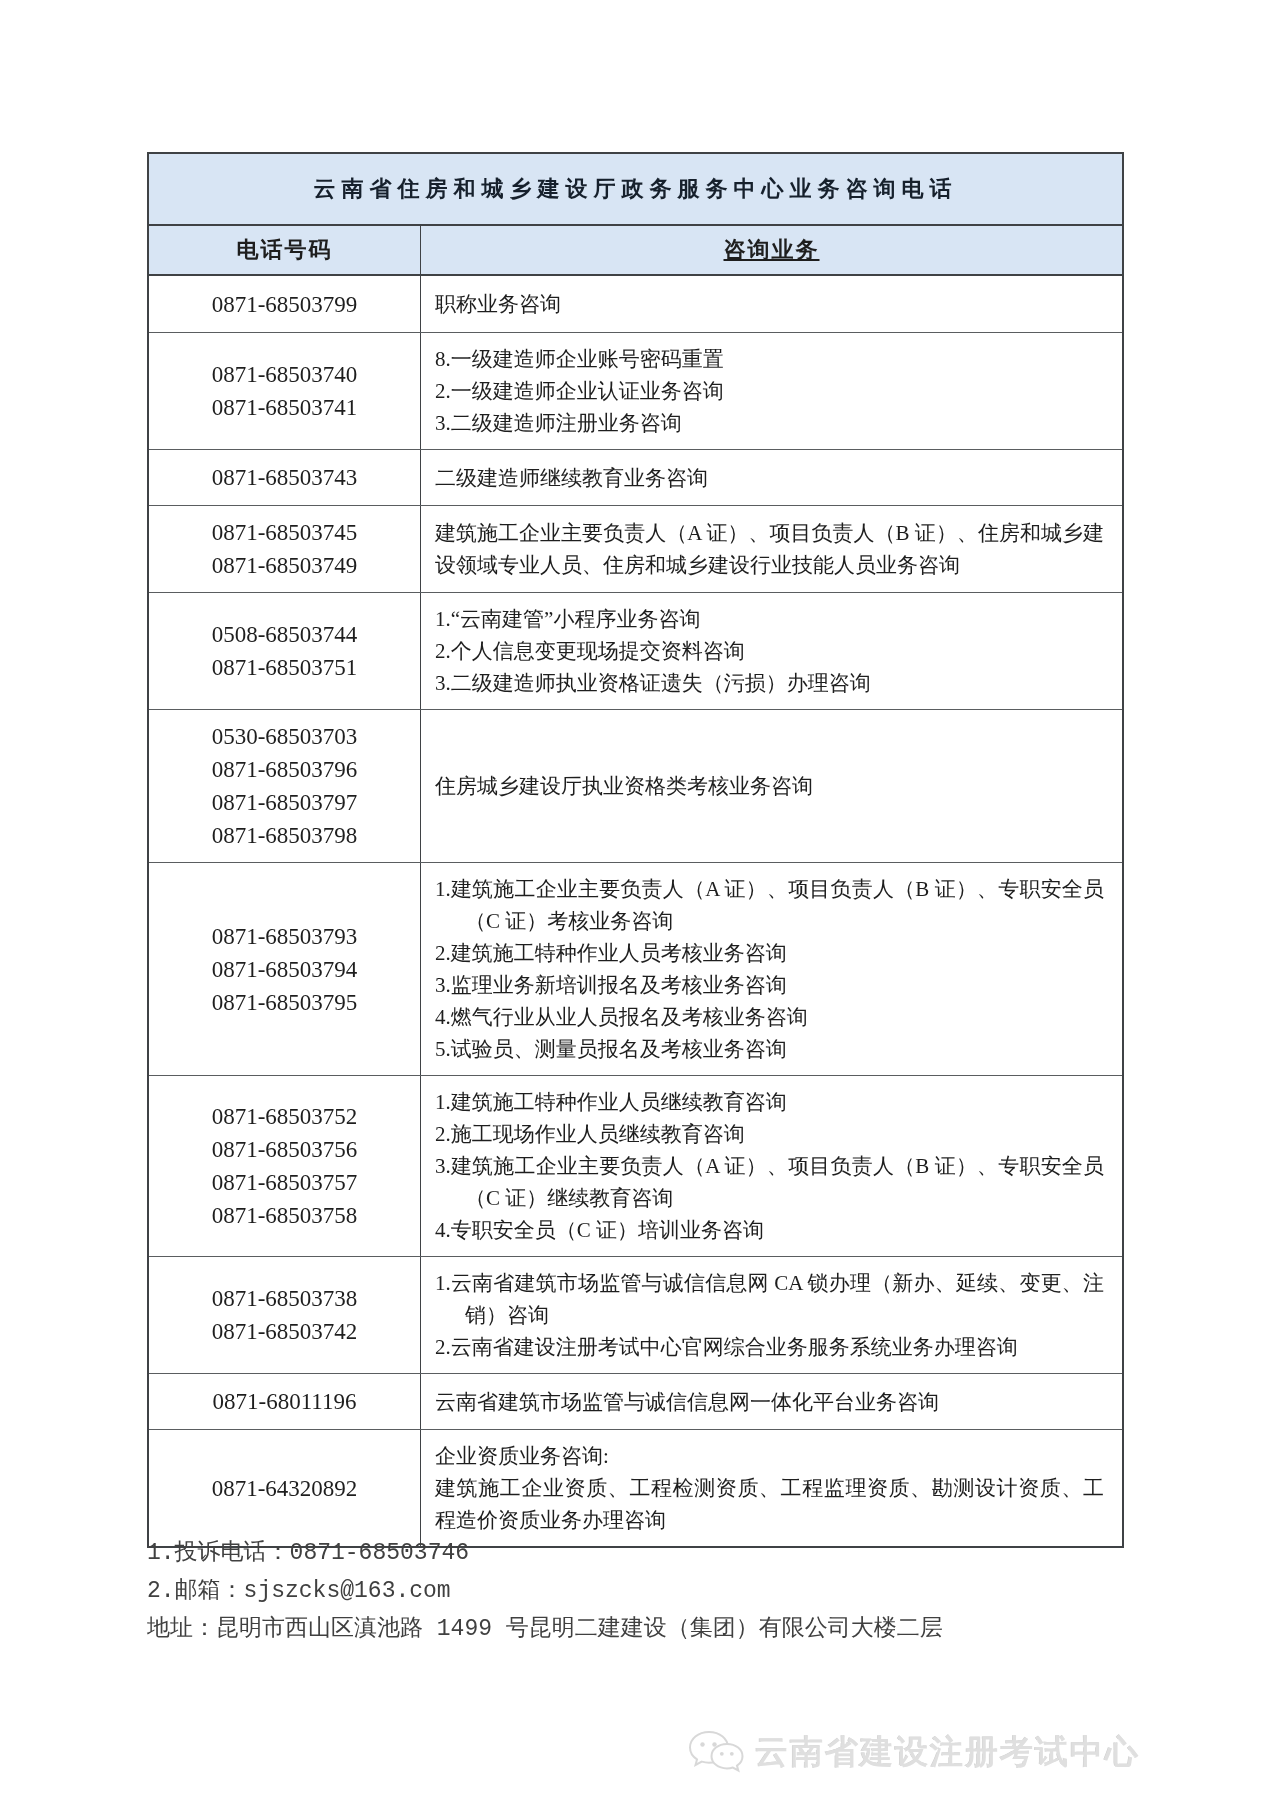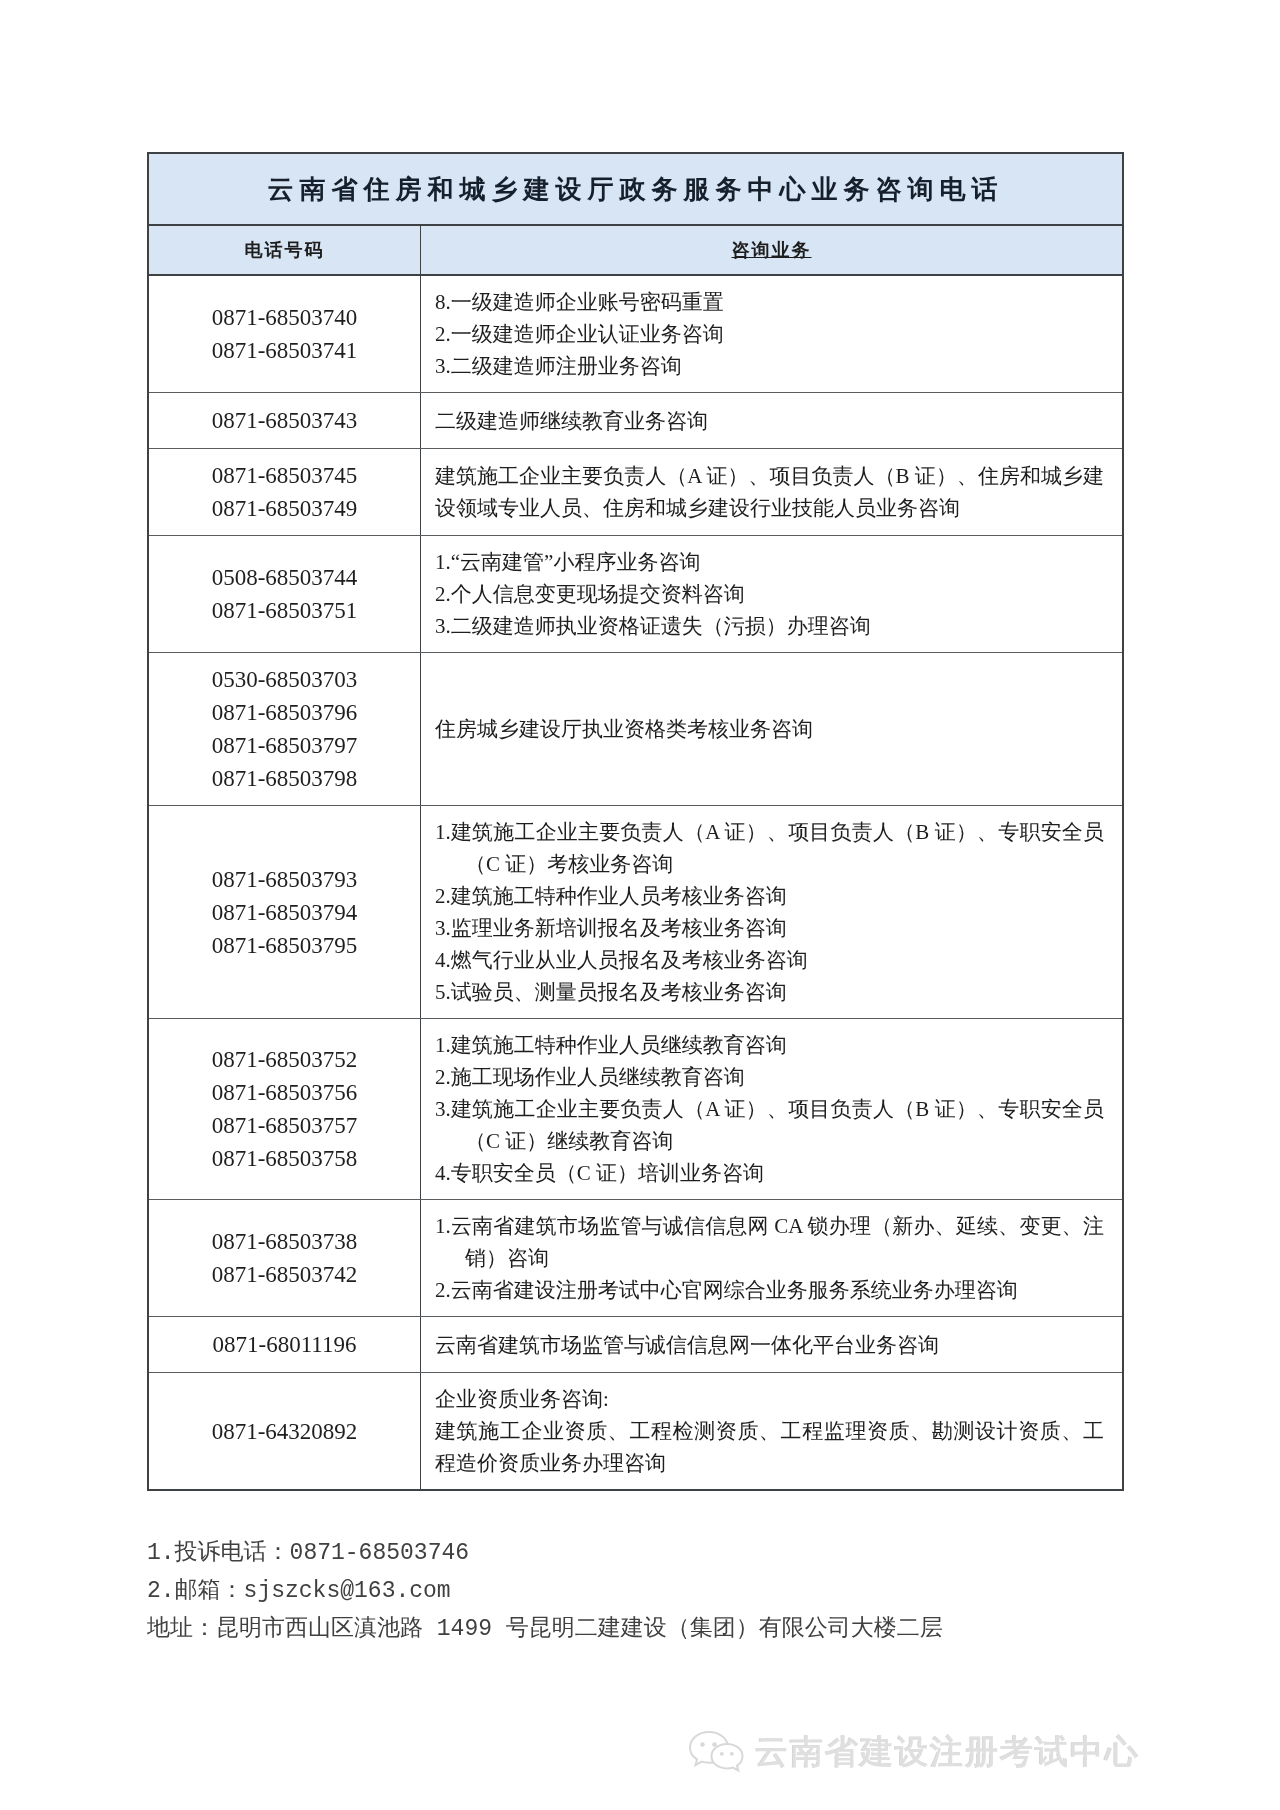--- a/index.html
+++ b/index.html
@@ -22,30 +22,30 @@
     position:absolute;left:147px;top:152px;width:977px;
     border:2px solid var(--border-dark);
     box-sizing:border-box;
     background:#ffffff;
   }
   .title-row{
     height:70px;
     background:var(--header-bg);
     border-bottom:2px solid var(--border-dark);
     display:flex;align-items:center;justify-content:center;
-    font-size:26px;font-weight:bold;letter-spacing:6px;
+    font-size:22px;font-weight:bold;letter-spacing:6px;
     color:#16202c;
     white-space:nowrap;
   }
   .header-row{
     display:flex;
     height:48px;
     background:var(--header-bg);
     border-bottom:2px solid var(--border-dark);
-    font-size:18px;font-weight:bold;letter-spacing:2px;
+    font-size:22px;font-weight:bold;letter-spacing:2px;
   }
   .header-cell{display:flex;align-items:center;justify-content:center;box-sizing:border-box;}
   .col-phone{width:272px;border-right:1.5px solid var(--border-dark);flex:none;}
   .col-svc{flex:1;text-decoration:underline;}
   .t-row{
     display:flex;
     min-height:56px;
     box-sizing:border-box;
   }
   .t-row + .t-row{border-top:1.5px solid var(--border-light);}
@@ -92,20 +92,28 @@
 
 <div class="page">
 
   <div class="doc-table">
     <div class="title-row">云南省住房和城乡建设厅政务服务中心业务咨询电话</div>
     <div class="header-row">
       <div class="header-cell col-phone">电话号码</div>
       <div class="header-cell col-svc">咨询业务</div>
     </div>
     <div>
+    <div class="t-row">
+      <div class="phone-cell">
+            <div class="phone-line">0871-68503799</div>
+          </div>
+      <div class="svc-cell">
+            <div class="svc-line svc-plain">职称业务咨询</div>
+          </div>
+    </div>
 
     <div class="t-row">
       <div class="phone-cell">
             <div class="phone-line">0871-68503740</div>
             <div class="phone-line">0871-68503741</div>
           </div>
       <div class="svc-cell">
             <div class="svc-line svc-num">8.一级建造师企业账号密码重置</div>
             <div class="svc-line svc-num">2.一级建造师企业认证业务咨询</div>
             <div class="svc-line svc-num">3.二级建造师注册业务咨询</div>

